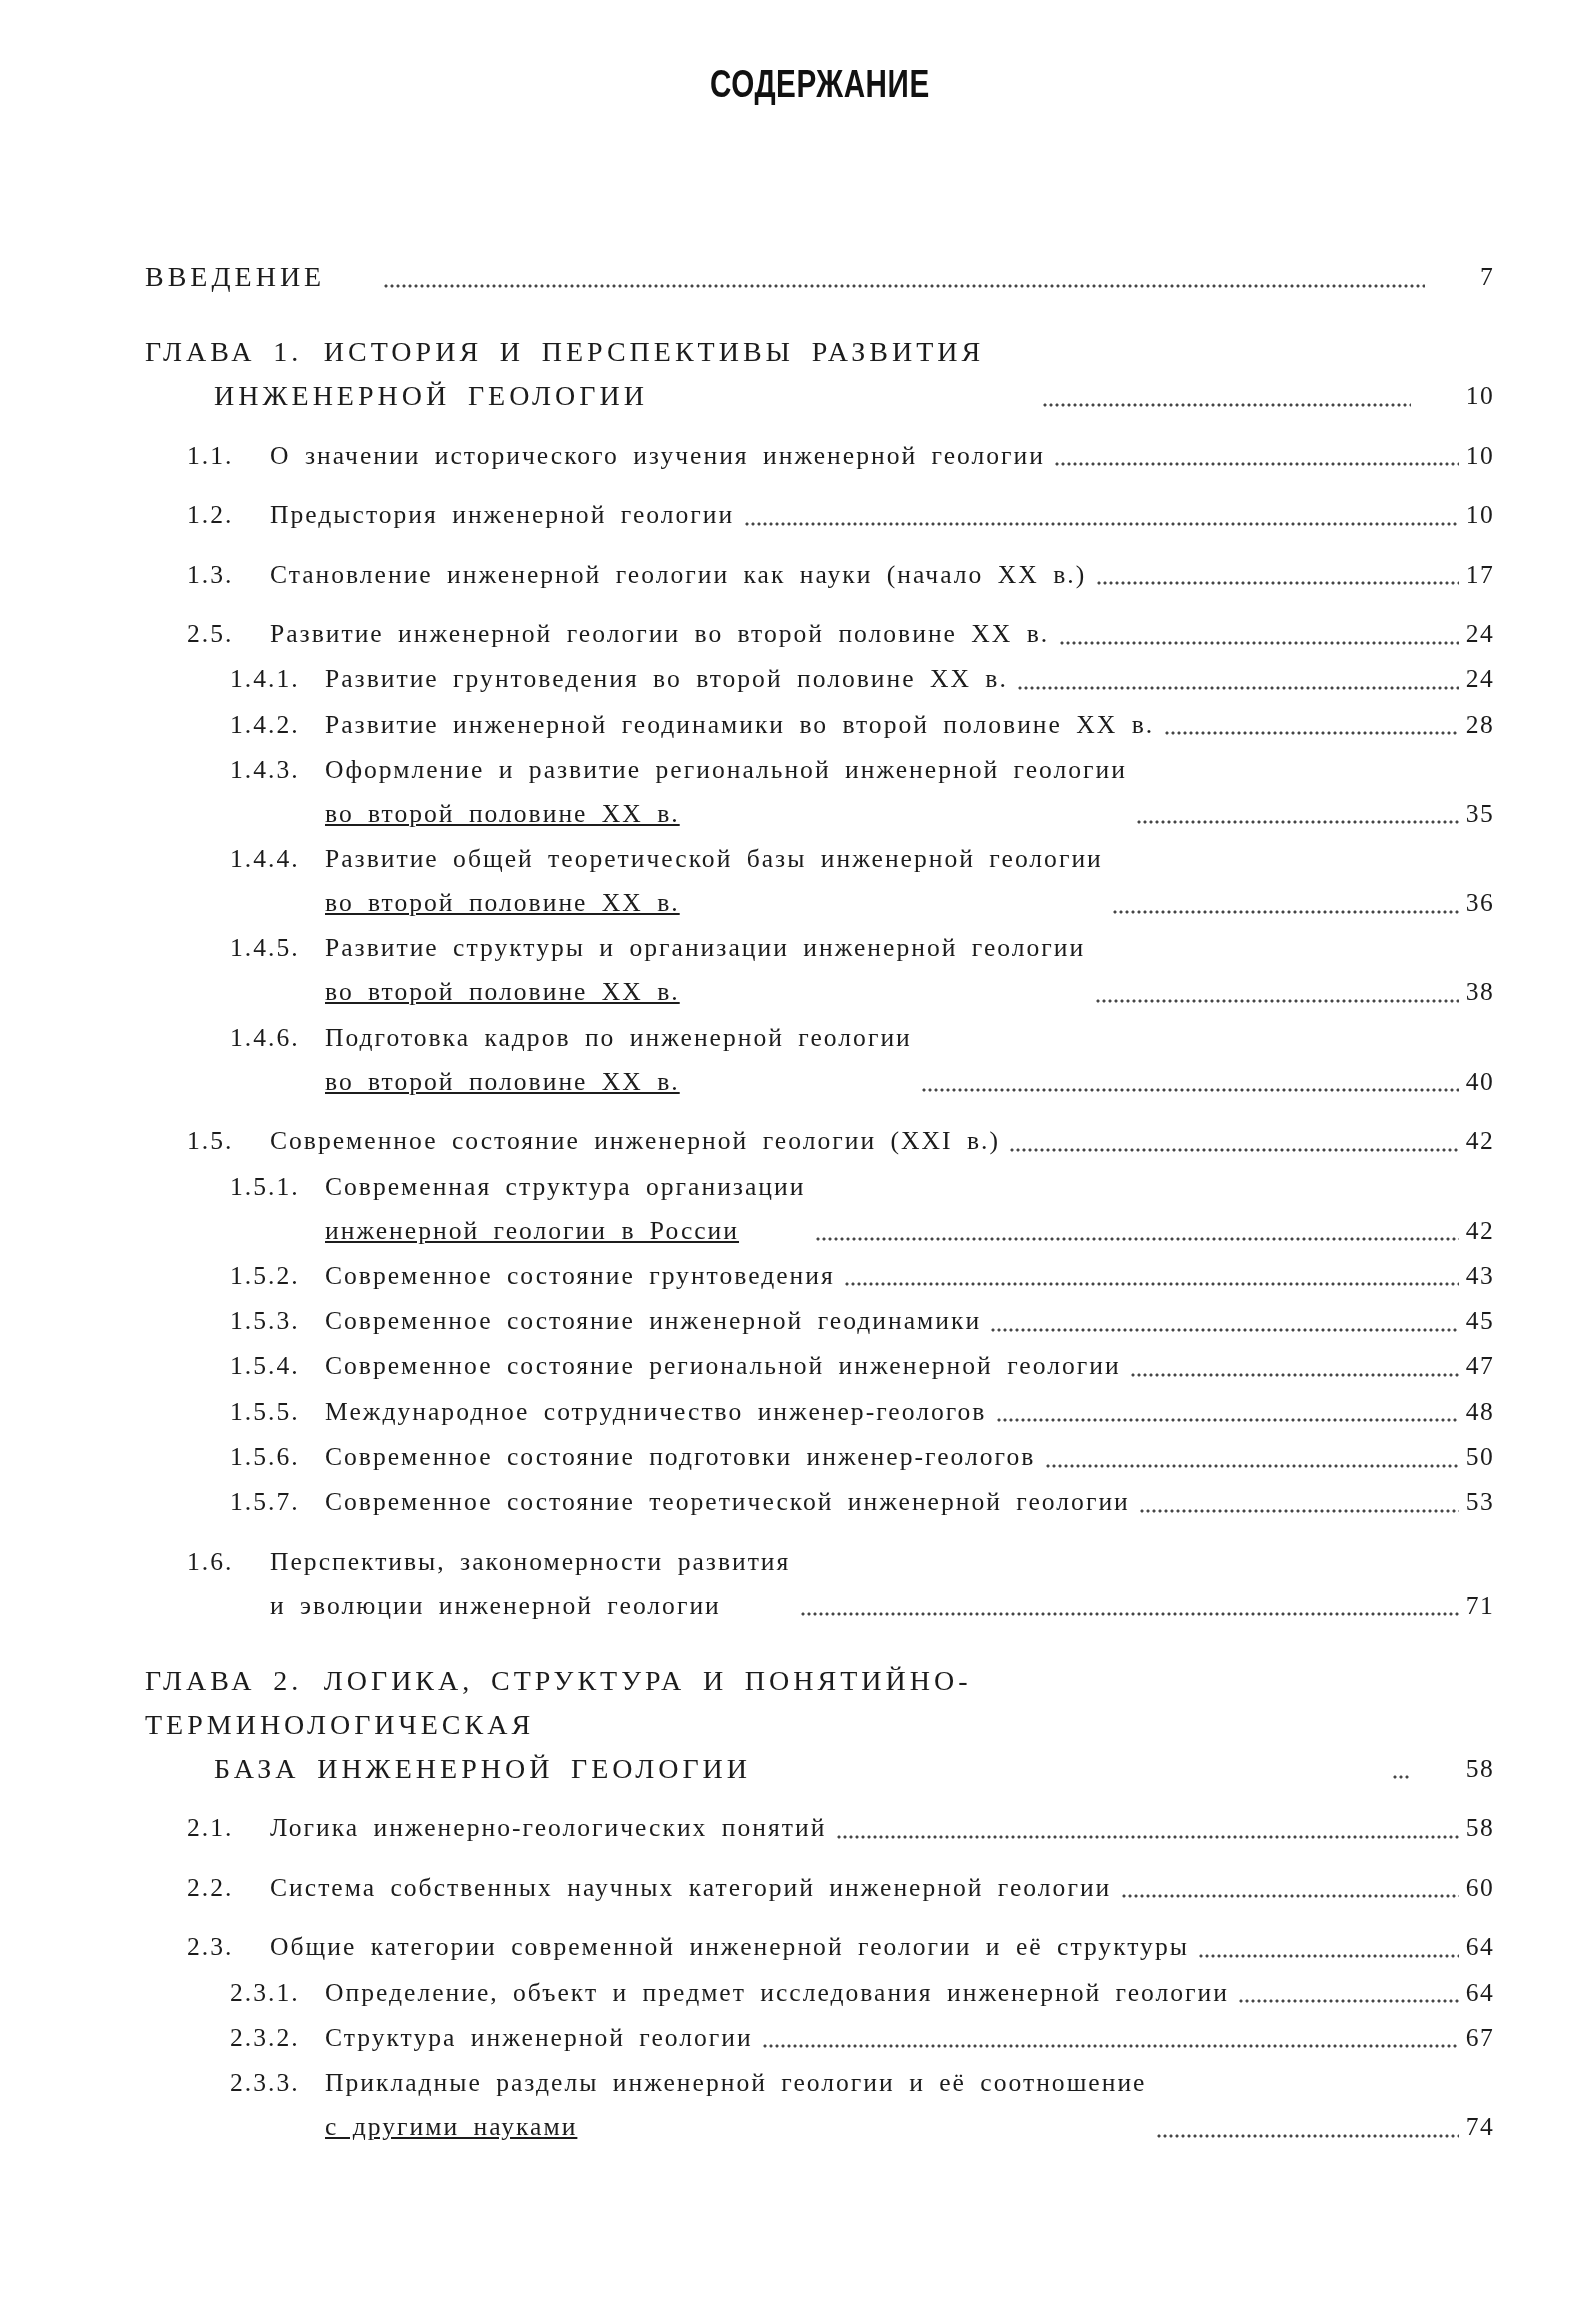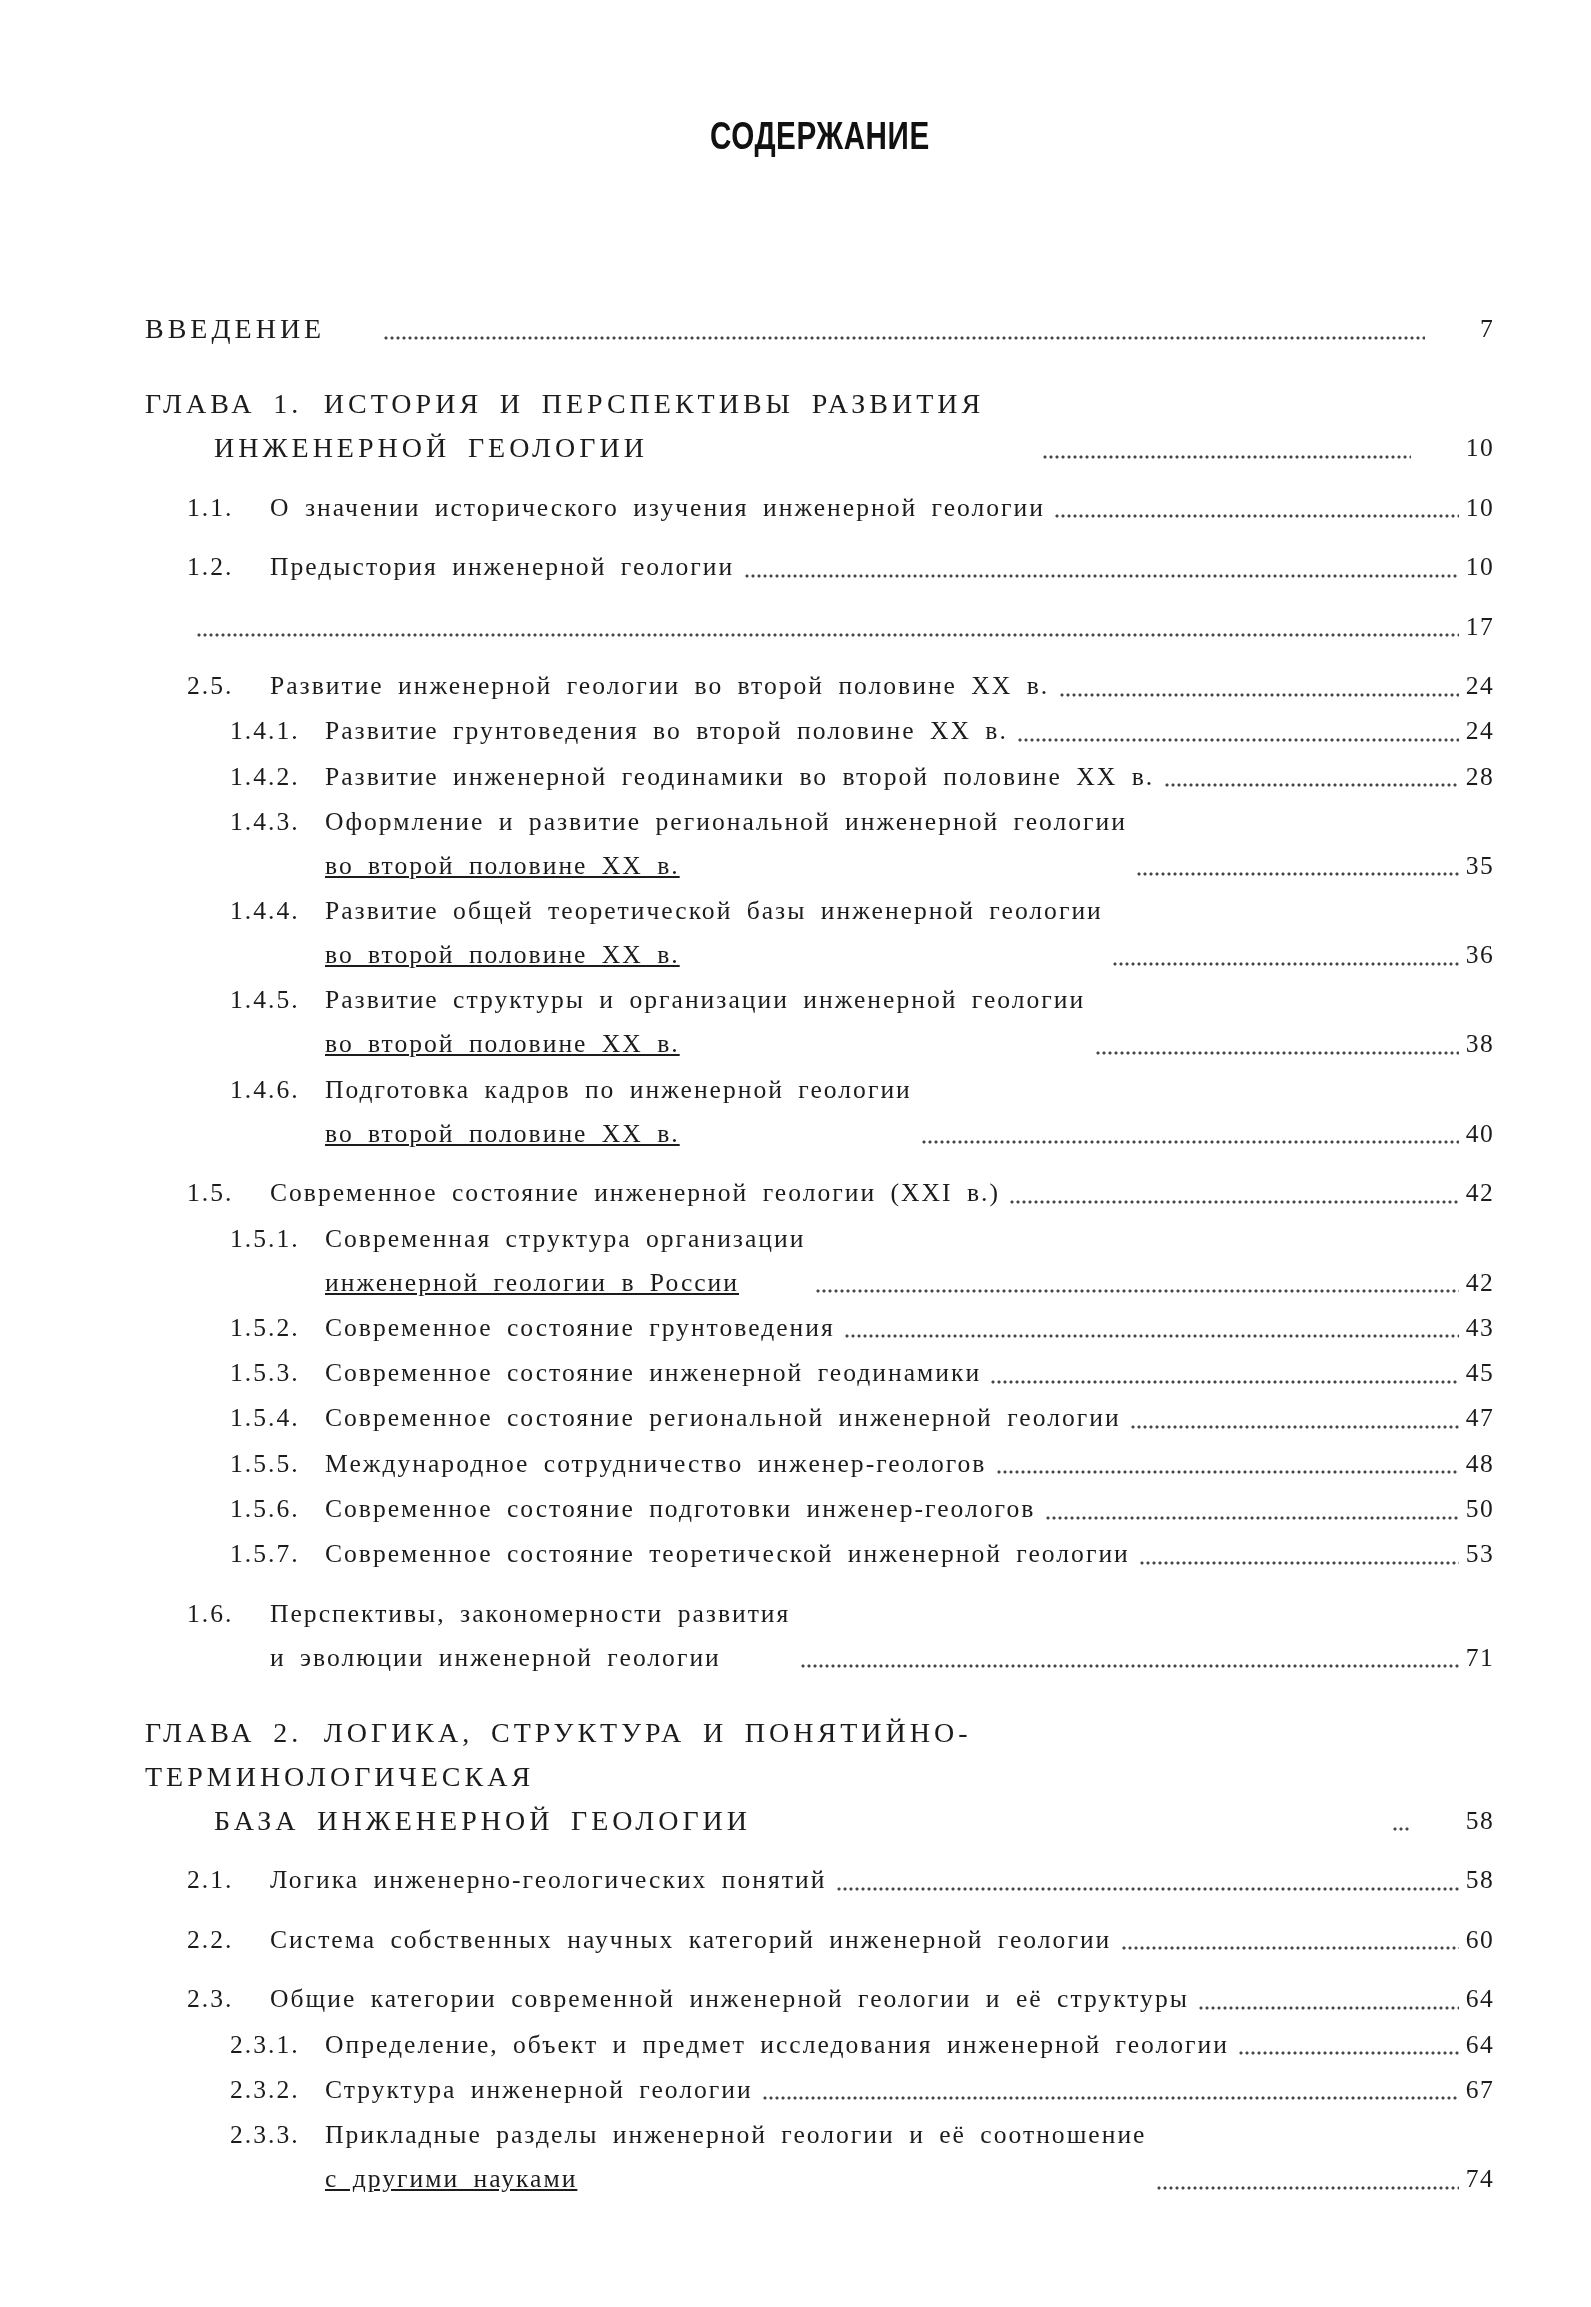--- a/index.html
+++ b/index.html
@@ -8,21 +8,21 @@
     width:1591px; height:2307px;
     margin:0 auto;
     background:#ffffff;
     box-sizing:border-box;
     padding:0 97px 0 145px;
     font-family:"Liberation Serif", serif;
     color:#1c1c1c;
     overflow:hidden;
   }
   .doc-title {
-    padding-top:115px;
+    padding-top:63px;
     height:47px;
     text-align:center;
   }
   .doc-title span {
     display:inline-block;
     font-family:"Liberation Sans", sans-serif;
     font-weight:700;
     font-size:38px;
     letter-spacing:0.7px;
     transform:scaleX(0.78);
@@ -93,20 +93,21 @@
     <div class="text"><span class="num">1.1.</span><span class="t">О значении исторического изучения инженерной геологии</span></div>
     <div class="leader"></div>
     <div class="pg">10</div>
   </div>
       <div class="row lvl1">
     <div class="text"><span class="num">1.2.</span><span class="t">Предыстория инженерной геологии</span></div>
     <div class="leader"></div>
     <div class="pg">10</div>
   </div>
       <div class="row lvl1">
+    <div class="text"><span class="num">1.3.</span><span class="t">Становление инженерной геологии как науки (начало XX в.)</span></div>
     <div class="leader"></div>
     <div class="pg">17</div>
   </div>
       <div class="row lvl1">
     <div class="text"><span class="num">2.5.</span><span class="t">Развитие инженерной геологии во второй половине XX в.</span></div>
     <div class="leader"></div>
     <div class="pg">24</div>
   </div>
       <div class="row lvl2">
     <div class="text"><span class="num">1.4.1.</span><span class="t">Развитие грунтоведения во второй половине XX в.</span></div>

